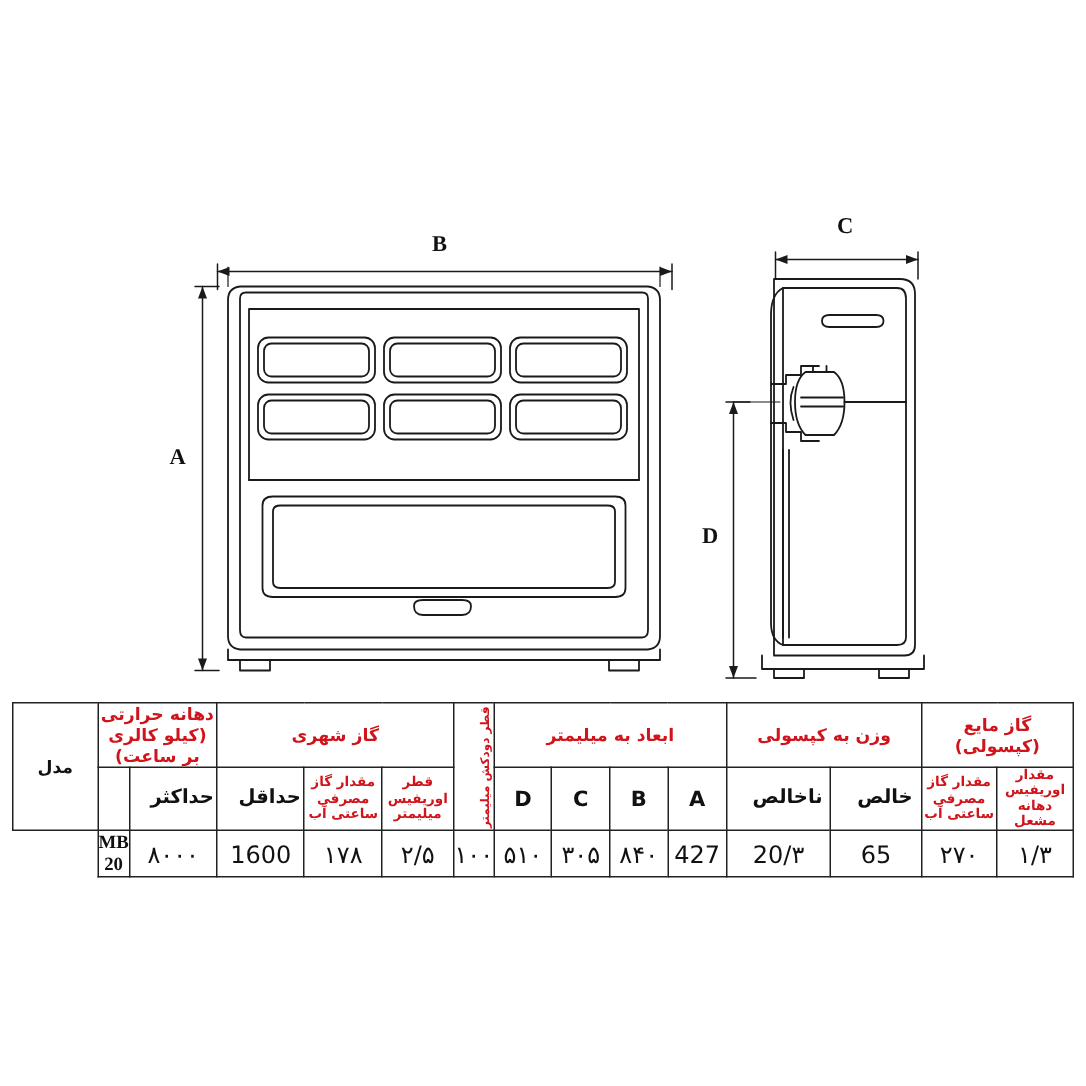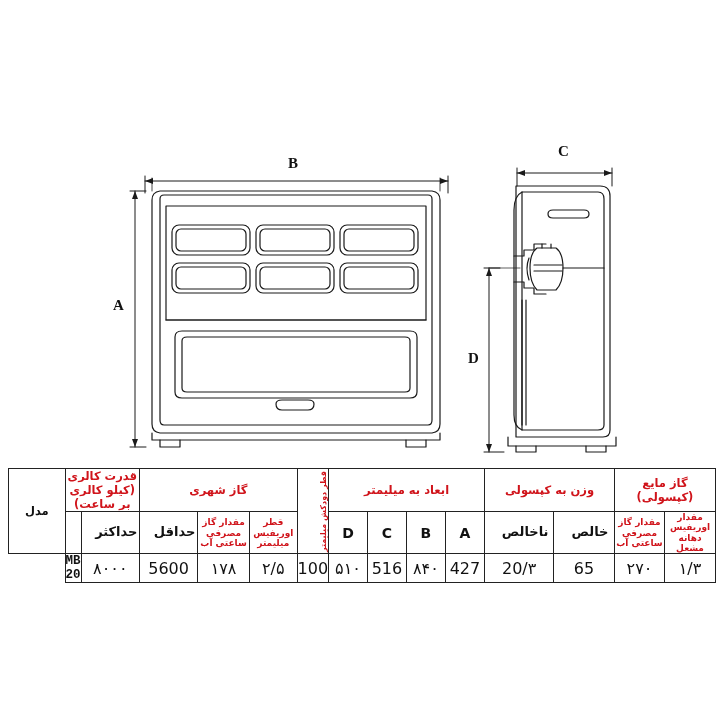--- a/index.html
+++ b/index.html
@@ -76,21 +76,21 @@
     color: #111;
     font-size: 13px;
     padding-left: 12px;
   }
   .val-row td {
     height: 28px;
     font-size: 16px;
     color: #111;
   }
   .val-row td.model {
-    font-family: Liberation Mono, monospace;
+    font-family: Liberation Serif, serif;
     font-weight: bold;
     font-size: 12.5px;
   }
   .vert {
     writing-mode: vertical-rl;
     transform: rotate(180deg);
     white-space: nowrap;
     font-size: 8px;
     font-weight: bold;
     color: #d0141b;
@@ -213,21 +213,21 @@
     <tbody>
       <tr>
         <td class="hdr-top" colspan="2">گاز مایع (کپسولی)</td>
         <td class="hdr-top" colspan="2">وزن به کپسولی</td>
         <td class="hdr-top" colspan="4">ابعاد به میلیمتر</td>
         <td class="hdr-top vert-cell" rowspan="2">
           <div class="vert">قطر دودکش میلیمتر</div>
         </td>
         <td class="hdr-top" colspan="3">گاز شهری</td>
         <td class="hdr-top" colspan="2">
-          <span>قدرت کالری</span>
+          <span>دهانه حرارتی</span>
           <span class="tiny">(کیلو کالری بر ساعت)</span>
         </td>
         <td class="hdr-top black" rowspan="2" style="width:62px">مدل</td>
       </tr>
       <tr>
         <td class="hdr-sub" style="width:52px">مقدار اوریفیس دهانه مشعل</td>
         <td class="hdr-sub" style="width:52px">مقدار گاز مصرفی ساعتی آب</td>
         <td class="hdr-sub black" style="width:50px">خالص</td>
         <td class="hdr-sub black" style="width:58px">ناخالص</td>
         <td class="hdr-sub hdr-letter" style="width:40px">A</td>
@@ -239,25 +239,25 @@
         <td class="hdr-sub black" style="width:46px">حداقل</td>
         <td class="hdr-sub black" style="width:46px">حداکثر</td>
       </tr>
       <tr class="val-row">
         <td>۱/۳</td>
         <td>۲۷۰</td>
         <td>65</td>
         <td>20/۳</td>
         <td>427</td>
         <td>۸۴۰</td>
-        <td>516</td>
+        <td>۳۰۵</td>
         <td>۵۱۰</td>
-        <td>100</td>
+        <td>۱۰۰</td>
         <td>۲/۵</td>
         <td>۱۷۸</td>
-        <td>5600</td>
+        <td>1600</td>
         <td>۸۰۰۰</td>
         <td class="model">MB 20</td>
       </tr>
     </tbody>
   </table>
 
 </div>
 
 </body></html>

